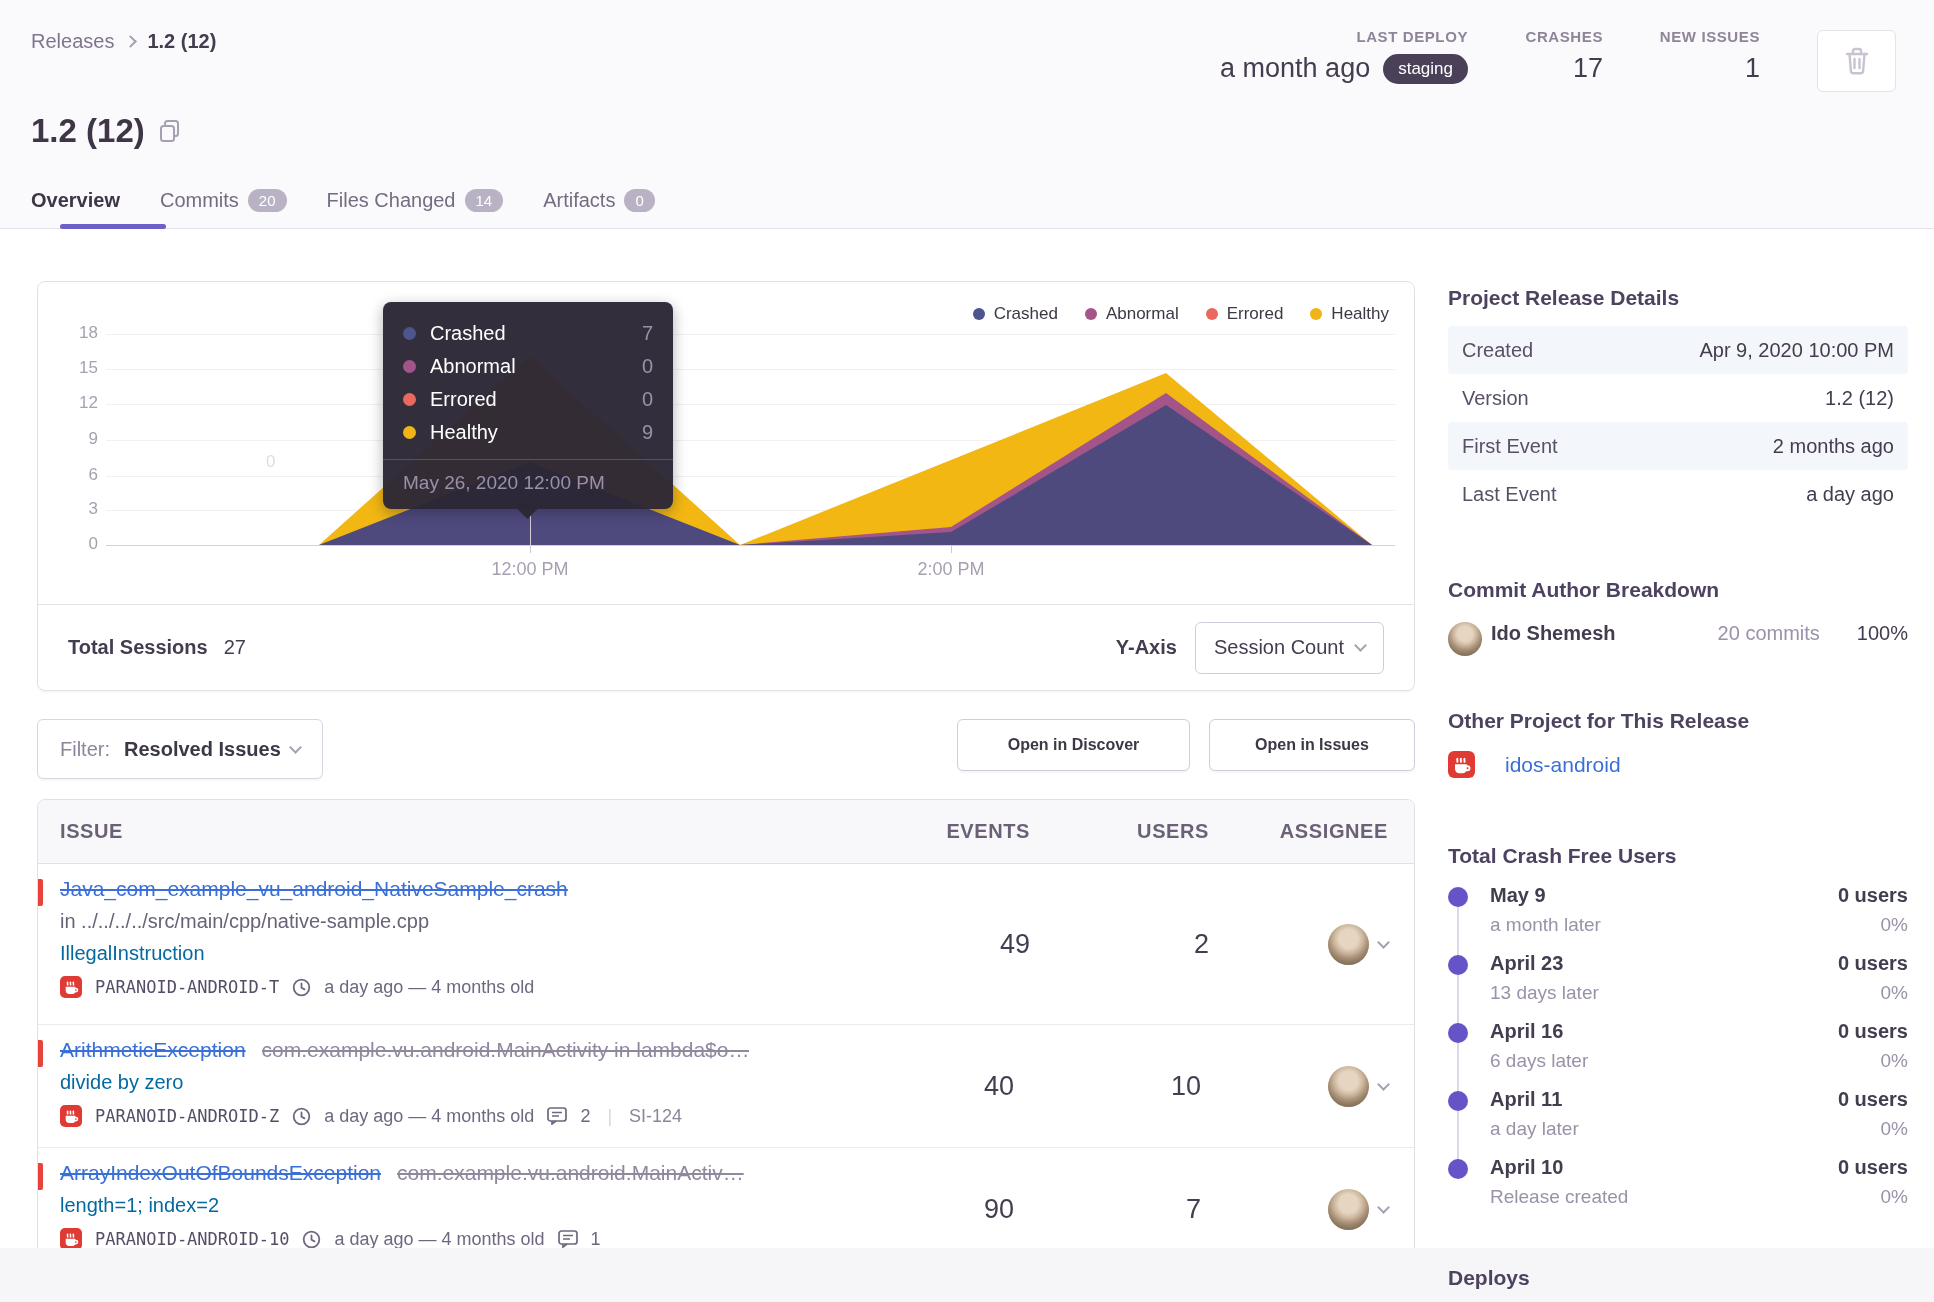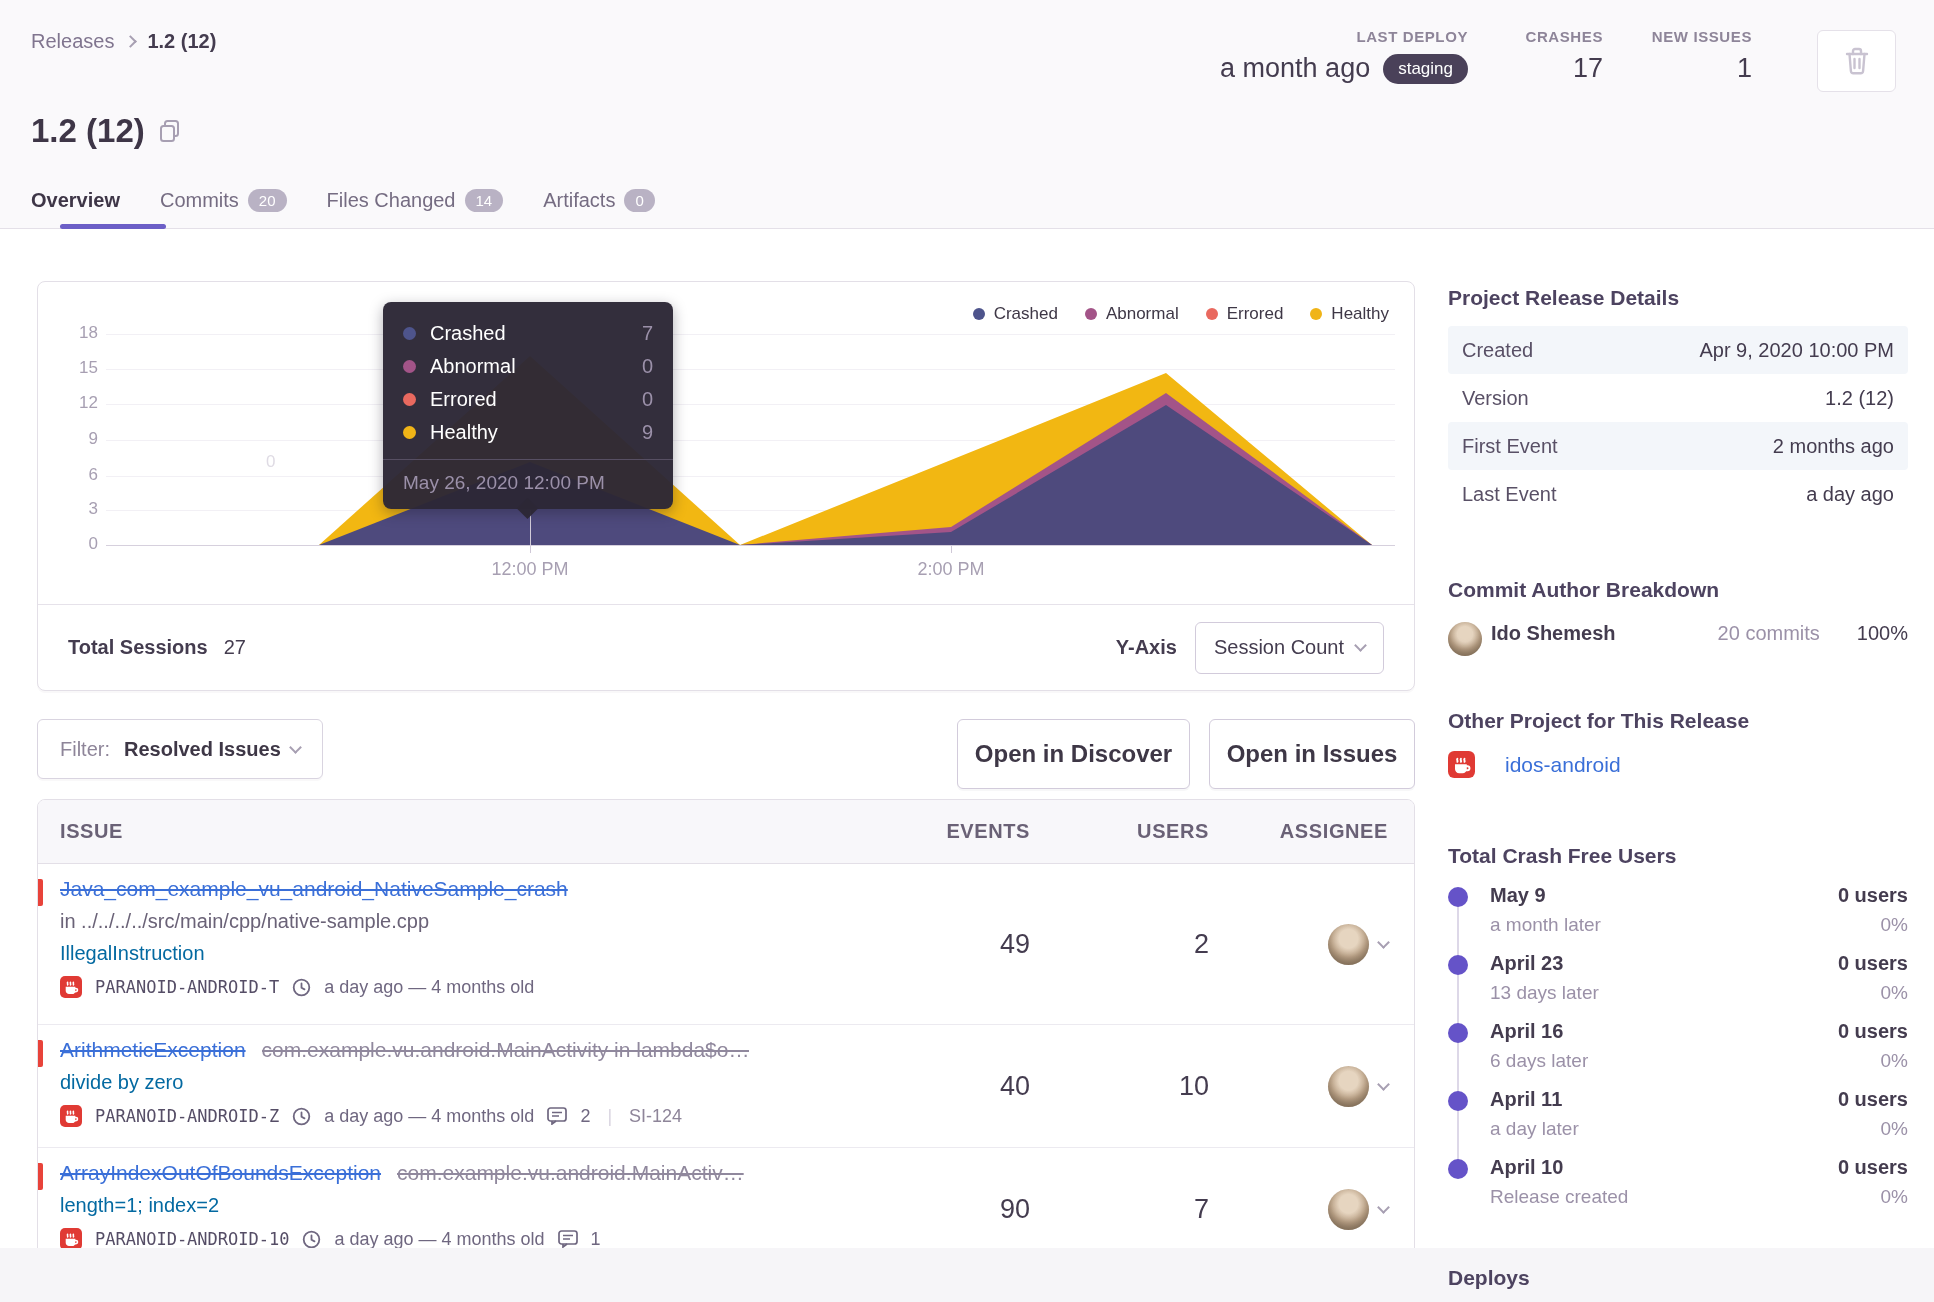--- a/index.html
+++ b/index.html
@@ -16,21 +16,21 @@
   .crumb-root { color:#80758f; }
   .crumb-current { color:#443c4f; font-weight:700; }
   .chev { display:inline-block; width:9px; height:9px; border-right:2px solid #a79fb2; border-bottom:2px solid #a79fb2; }
   .chev.right { transform:rotate(-45deg); }
   .chev.down  { transform:rotate(45deg); margin-top:-4px; }
   .release-title { position:absolute; left:31px; top:112px; display:flex; align-items:center; gap:14px; }
   .release-title .ver { font-size:33px; font-weight:700; color:#3e3647; }
   .stat { display:flex; flex-direction:column; align-items:flex-end; }
   .stat-ld { position:absolute; right:300px; top:0; }
   .stat-cr { position:absolute; right:165px; top:0; }
-  .stat-ni { position:absolute; right:16px;   top:0; }
+  .stat-ni { position:absolute; right:8px;   top:0; }
   .statwrap { position:absolute; top:28px; right:166px; width:700px; height:70px; }
   .stat-label { font-size:15px; font-weight:700; letter-spacing:0.6px; color:#8e8599; }
   .stat-value { margin-top:8px; font-size:27px; color:#443c4f; display:flex; align-items:center; gap:13px; }
   .env-pill { background:#4a4159; color:#fff; font-size:17px; padding:5px 15px; border-radius:999px; }
   .trash-btn { position:absolute; top:30px; right:38px; width:79px; height:62px; background:#fff;
     border:1px solid #e5e1e9; border-radius:6px; display:flex; align-items:center; justify-content:center; }
   
   .tabs { position:absolute; left:31px; bottom:0; display:flex; gap:40px; height:56px; align-items:center; }
   .tab { display:flex; align-items:center; gap:9px; font-size:20px; color:#756c82; cursor:pointer; }
   .tab.active { color:#3e3647; font-weight:700; }
@@ -71,35 +71,35 @@
   .footer-right { margin-left:auto; display:flex; align-items:center; gap:18px; }
   .yaxis-label { font-size:20px; font-weight:700; color:#443c4f; }
   .select-btn { display:flex; align-items:center; gap:12px; background:#fff; border:1px solid #d2cbdb;
     border-radius:6px; height:52px; padding:0 18px; font-size:20px; color:#443c4f; }
   
   .filter-btn { position:absolute; left:37px; top:719px; height:60px; padding:0 22px;
     display:flex; align-items:center; gap:10px; background:#fff; border:1px solid #d9d4e0; border-radius:6px;
     font-size:20px; box-shadow:0 2px 0 rgba(50,40,70,0.03); }
   .filter-pre { color:#8e8599; }
   .filter-val { color:#3e3746; font-weight:700; margin-left:4px; }
-  .action-btn { position:absolute; top:719px; height:70px; background:#fff; border:1px solid #d2cbdb;
-    border-radius:6px; font-size:24px; font-weight:700; color:#3e3746; display:flex; align-items:center;
+  .action-btn { position:absolute; top:719px; height:52px; background:#fff; border:1px solid #d2cbdb;
+    border-radius:6px; font-size:16px; font-weight:700; color:#3e3746; display:flex; align-items:center;
     justify-content:center; box-shadow:0 2px 0 rgba(50,40,70,0.04); }
   .btn-discover { left:957px; width:233px; }
   .btn-issues { left:1209px; width:206px; }
   
   .issues-card { position:absolute; left:37px; top:799px; width:1378px; height:487px; overflow:hidden; }
   .issues-head { display:flex; align-items:center; height:64px; background:#f8f7fa; border-bottom:1px solid #e3dfe7;
     font-size:20px; font-weight:700; letter-spacing:0.6px; color:#6a6176; }
   .col-issue { flex:1; padding-left:22px; }
   .col-events { width:150px; text-align:right; }
   .col-users { width:179px; text-align:right; }
   .col-assignee { width:205px; text-align:right; padding-right:26px; }
   .issue-row { position:relative; display:flex; border-bottom:1px solid #eceaf0; }
-  .row-tall { height:161px; } .row-short { height:123px; }
+  .row-tall { height:161px; } .row-short { height:123px;gap:8px; }
   .unhandled-bar { position:absolute; left:0; top:15px; width:5px; height:27px; background:#e8433a; border-radius:0 2px 2px 0; }
   .issue-main { flex:1; padding:13px 0 0 22px; min-width:0; }
   .issue-titleline { display:flex; align-items:baseline; gap:16px; min-width:0; white-space:nowrap; }
   .issue-link { font-size:21px; color:#3a6fd8; text-decoration:line-through; }
   .issue-sub { font-size:21px; color:#90889d; text-decoration:line-through; overflow:hidden; text-overflow:ellipsis; }
   .issue-path { margin-top:9px; font-size:20px; color:#6a6277; }
   .issue-msg { margin-top:9px; font-size:20px; color:#0369a1; }
   .issue-meta { margin-top:11px; display:flex; align-items:center; gap:13px; }
   .proj-slug { font-family:"DejaVu Sans Mono", monospace; font-size:17px; color:#554d66; }
   .meta-gray { font-size:18px; color:#6f6780; }

